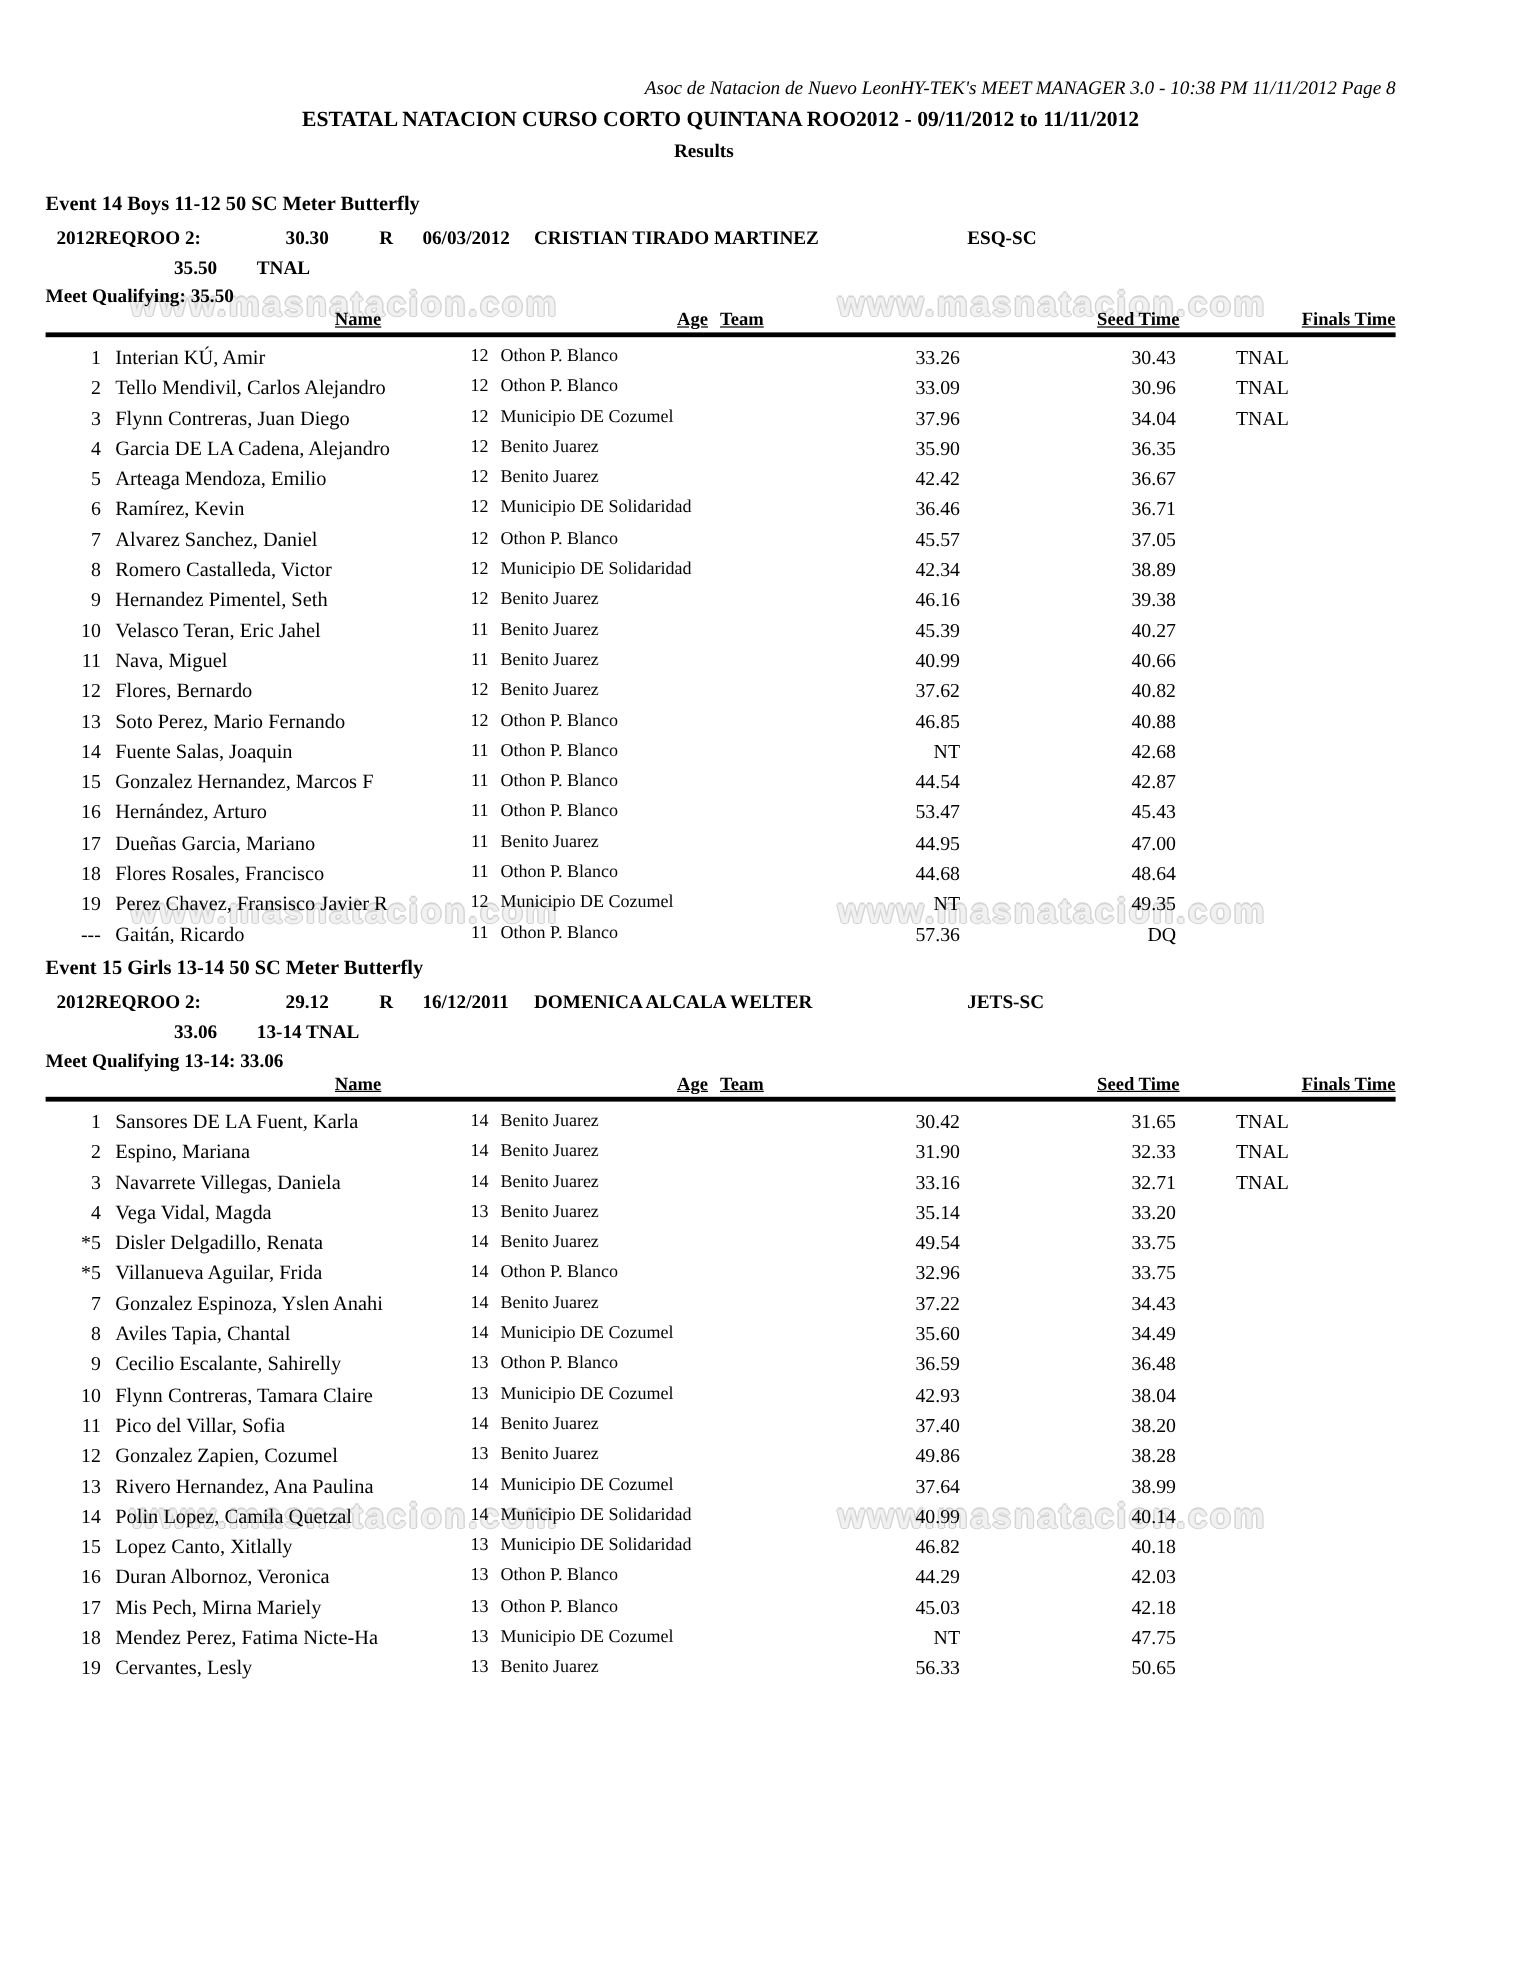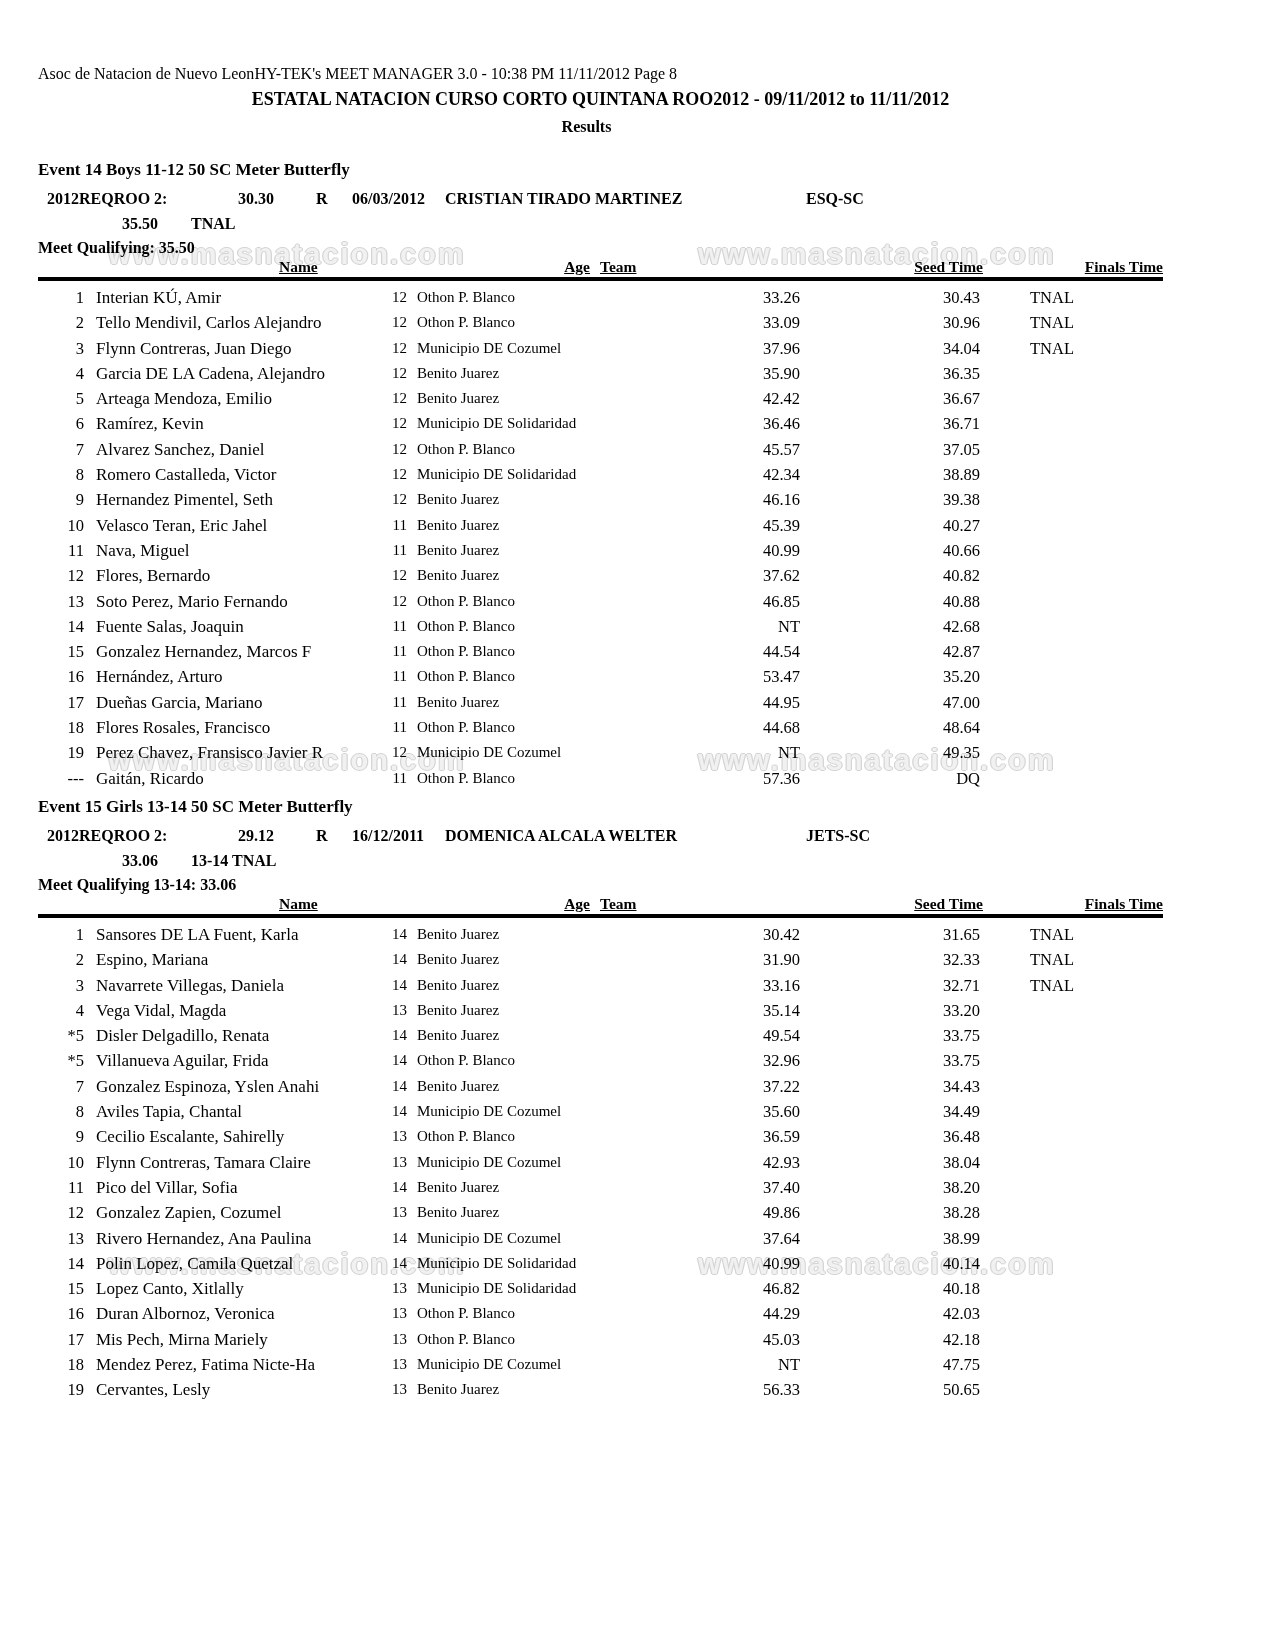--- a/index.html
+++ b/index.html
@@ -18,22 +18,22 @@
     text-shadow:1.2px 0 #d4d4d4, -1.2px 0 #d4d4d4, 0 1.2px #d4d4d4, 0 -1.2px #d4d4d4;
   }
   .wm-b1 { top:238px; } .wm-b2 { top:744px; } .wm-b3 { top:1248px; }
   .wm-l  { left:108px; } .wm-r  { left:698px; }
 
   .content { position:absolute; inset:0; z-index:1; }
 
   
   .doc-header {
     position:absolute; top:64px; left:38px; width:1125px;
-    display:flex; justify-content:flex-start;
-    font-size:16px; line-height:20px;
+    display:flex; justify-content:flex-end;
+    font-size:16px; line-height:20px;font-style:italic;
   }
   .doc-title {
     position:absolute; top:88px; left:38px; width:1125px;
     text-align:center; font-weight:bold; font-size:18px; line-height:22px;
   }
   .doc-subtitle {
     position:absolute; top:117px; left:24px; width:1125px;
     text-align:center; font-weight:bold; font-size:16px; line-height:20px;
   }
 
@@ -45,21 +45,21 @@
   .ev-title { font-weight:bold; font-size:17px; height:26px; line-height:24px; }
 
   .rec-line { display:flex; font-weight:bold; font-size:16px; height:24px; line-height:24px; margin-top:3px; white-space:nowrap; }
   .rec-label  { margin-left:9px; width:191px; }
   .rec-time   { width:78px; }
   .rec-flag   { width:36px; }
   .rec-date   { width:93px; }
   .rec-holder { width:361px; }
 
   .rec-line2 { display:flex; font-weight:bold; font-size:16px; height:25px; line-height:25px; white-space:nowrap; }
-  .rec2-time { margin-left:84px; width:69px; }
+  .rec2-time { margin-left:107px; width:69px; }
 
   .qualifying { font-weight:bold; font-size:16px; height:23px; line-height:23px; }
 
   
   .row { display:flex; height:25.3px; line-height:25.3px; font-size:16.5px; white-space:nowrap; }
   .c-place  { width:46px;  text-align:right; }
   .c-name   { margin-left:12px; width:265px; font-size:17px; overflow:hidden; }
   .c-age    { width:46px;  text-align:right; font-size:15px; }
   .c-team   { margin-left:10px; width:253px; font-size:15px; }
   .c-seed   { width:130px; text-align:right; }
@@ -275,21 +275,21 @@
             <span class="c-finals">42.87</span>
             <span class="c-qual"></span>
           </div>
 
           <div class="row">
             <span class="c-place">16</span>
             <span class="c-name">Hernández, Arturo</span>
             <span class="c-age">11</span>
             <span class="c-team">Othon P. Blanco</span>
             <span class="c-seed">53.47</span>
-            <span class="c-finals">35.20</span>
+            <span class="c-finals">45.43</span>
             <span class="c-qual"></span>
           </div>
 
           <div class="row">
             <span class="c-place">17</span>
             <span class="c-name">Dueñas Garcia, Mariano</span>
             <span class="c-age">11</span>
             <span class="c-team">Benito Juarez</span>
             <span class="c-seed">44.95</span>
             <span class="c-finals">47.00</span>

